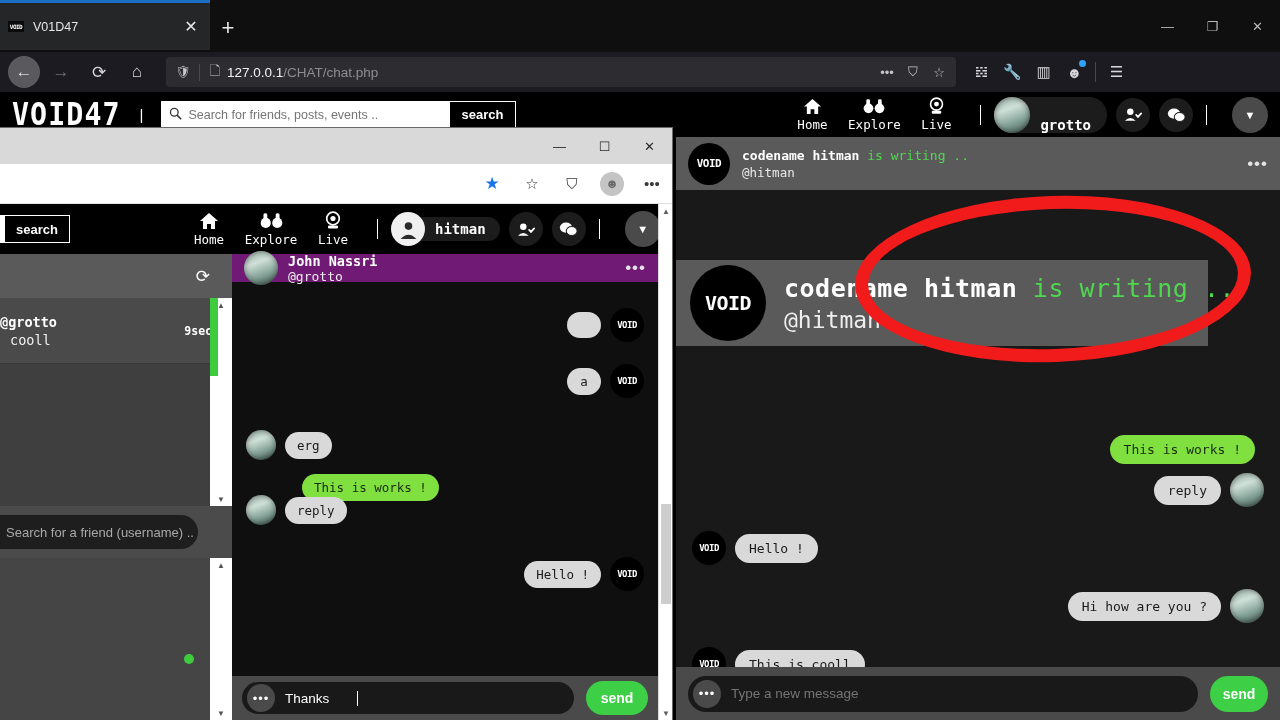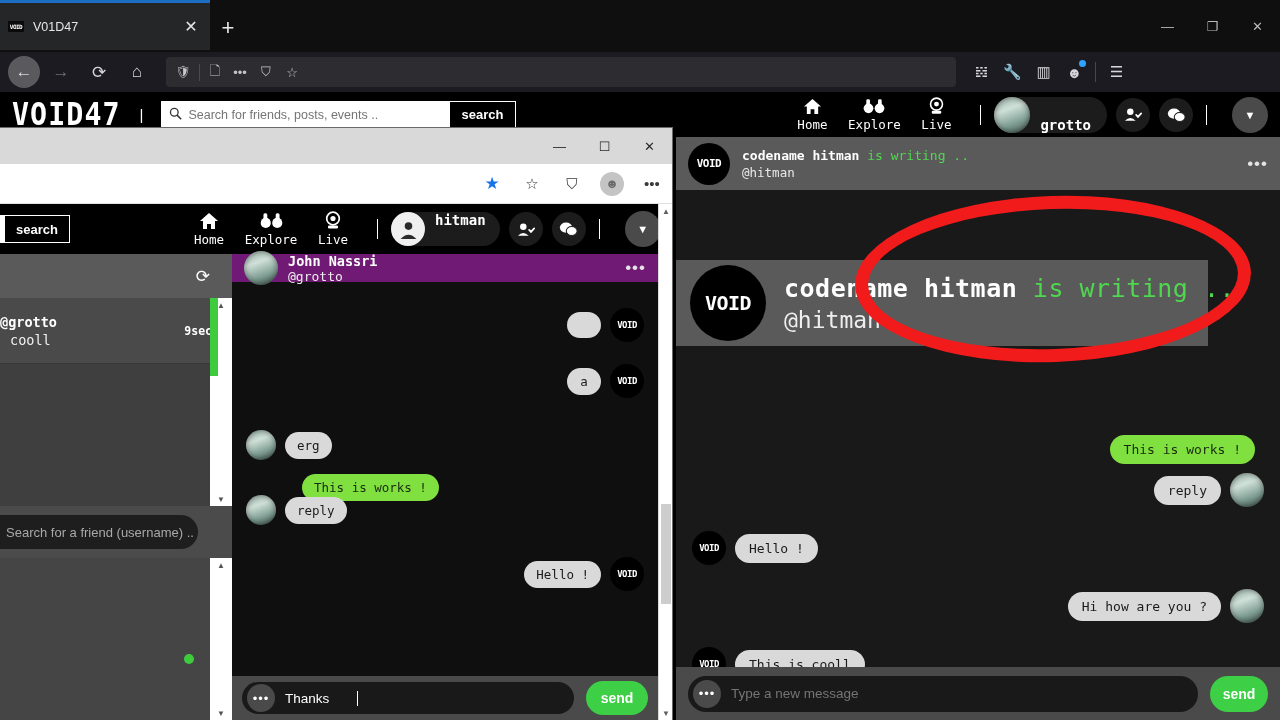--- a/index.html
+++ b/index.html
@@ -284,22 +284,22 @@
     position: absolute; left: -130px; top: 11px; width: 200px; height: 28px;
     background: #fff; display: flex; align-items: center; justify-content: flex-end;
   }
   .iw-search-btn {
     height: 26px; padding: 0 11px; background: #000; color: #fff;
     font-size: 13px; font-weight: bold; display: flex; align-items: center;
     margin-right: 1px;
   }
   .iw-nav { display: flex; align-items: center; margin-left: 178px; }
   .iw-user-pill {
-    height: 34px; background: #1c1c1c; border-radius: 17px;
-    display: flex; padding-right: 14px;
+    height: 24px; background: #1c1c1c; border-radius: 17px;
+    display: flex; align-items: center; padding-right: 14px;
   }
   .iw-avatar-gray {
     width: 34px; height: 34px; border-radius: 50%; background: #f0f0f0;
     display: flex; align-items: center; justify-content: center;
     color: #2b2b2b; font-size: 17px; flex: 0 0 auto;
   }
 
   
   .iw-scroll-col {
     position: absolute; right: 0; top: 76px; width: 14px; height: 516px;
@@ -438,20 +438,21 @@
 
   <div class="ff-navbar">
     <div class="ff-navbtn first">←</div>
     <div class="ff-navbtn dim">→</div>
     <div class="ff-navbtn">⟳</div>
     <div class="ff-navbtn">⌂</div>
     <div class="ff-urlbar">
       <div class="ff-url-shield">🛡</div>
       <div class="ff-url-sep"></div>
       <div class="ff-url-page">🗋</div>
+      <div class="ff-url-text"><b>127.0.0.1</b><span>/CHAT/chat.php</span></div>
       <div class="ff-url-ico">•••</div>
       <div class="ff-url-ico">⛉</div>
       <div class="ff-url-ico">☆</div>
     </div>
     <div class="ff-toolbar-right">
       <div class="ff-tb-ico">𝍌</div>
       <div class="ff-tb-ico">🔧</div>
       <div class="ff-tb-ico">▥</div>
       <div class="ff-tb-ico">
           <span>☻</span>

